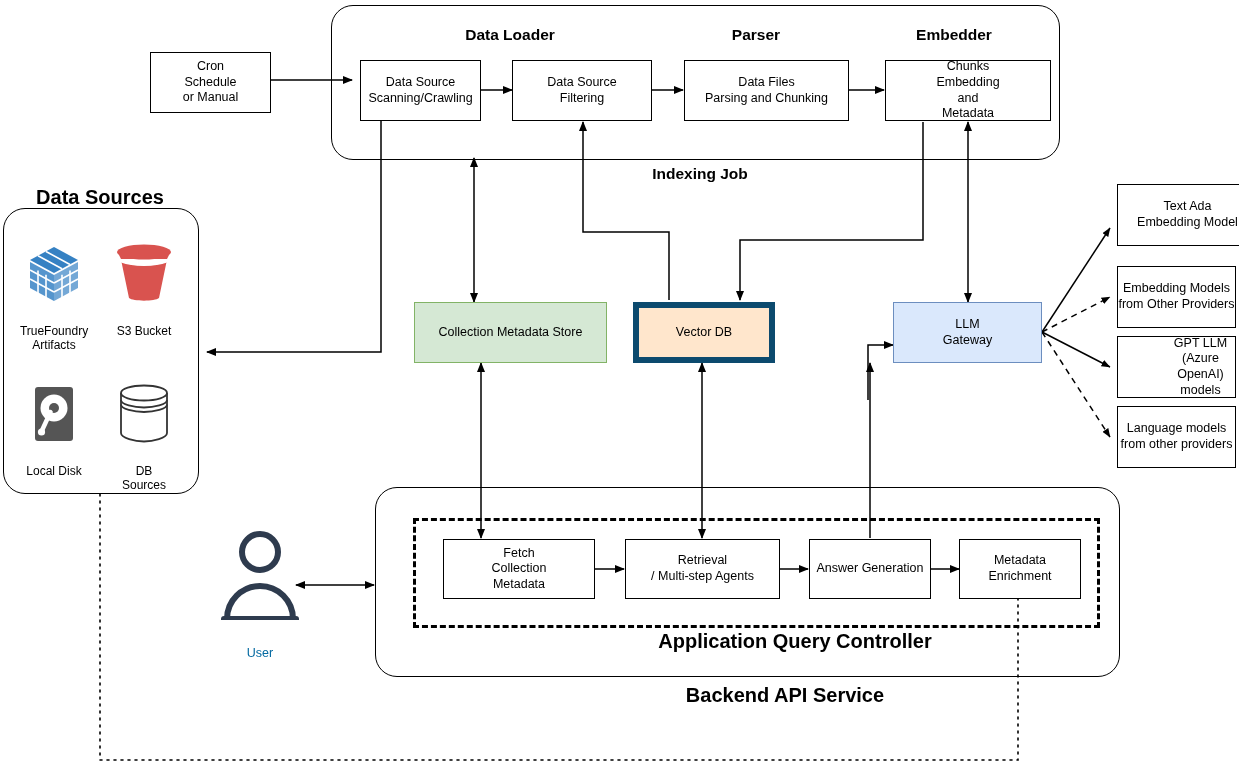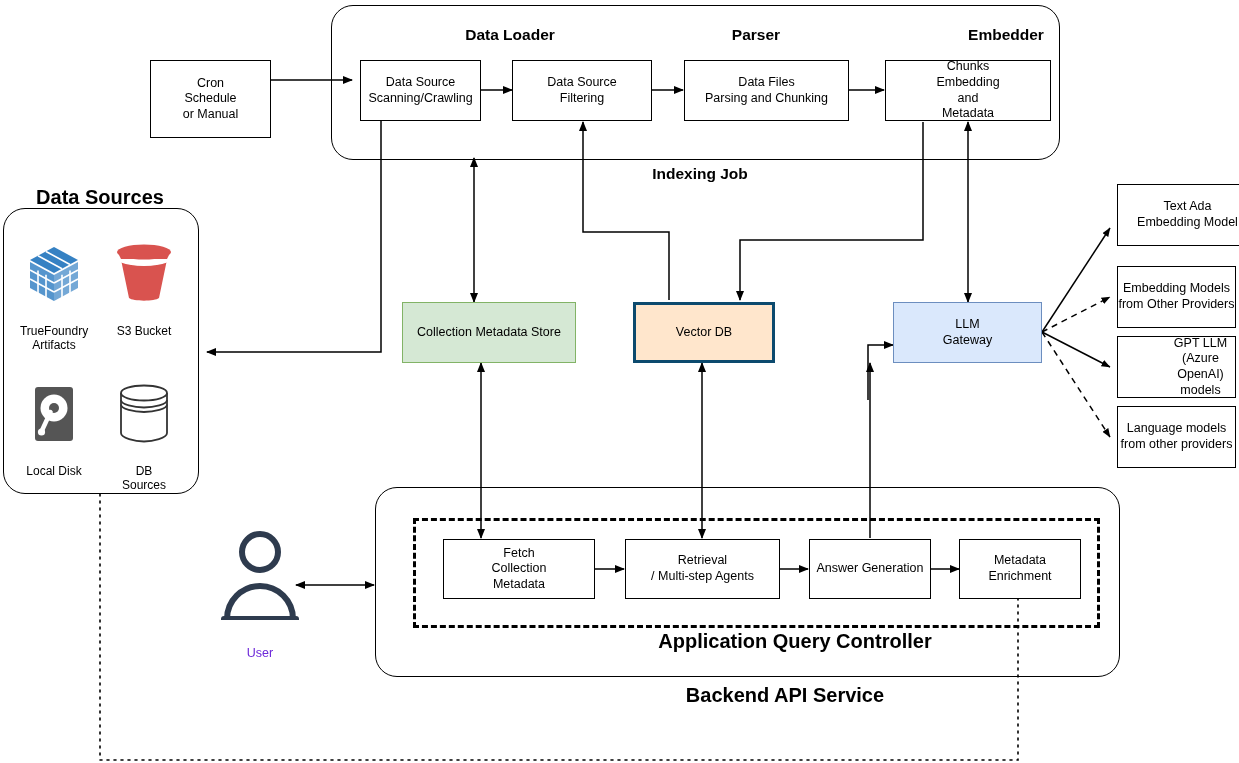--- a/index.html
+++ b/index.html
@@ -36,21 +36,21 @@
     text-align: center;
     font-size: 12.5px;
     line-height: 1.25;
     color: #000000;
     background: #ffffff;
     border: 1px solid #000000;
     white-space: pre-line;
   }
   .node.plain { border: 1px solid #000; }
   .node.green  { background: #d5e8d4; border: 1px solid #82b366; }
-  .node.yellow { background: #ffe6cc; border: 3px solid #0c4a6e; }
+  .node.yellow { background: #ffe6cc; border: 6px solid #0c4a6e; }
   .node.blue   { background: #dae8fc; border: 1px solid #6c8ebf; }
 
   .container-box {
     position: absolute;
     box-sizing: border-box;
     border: 1.6px solid #000000;
     border-radius: 22px;
     background: transparent;
   }
   .dashed-box {
@@ -83,21 +83,21 @@
     display: flex;
     align-items: flex-end;
     justify-content: center;
     margin-bottom: 4px;
   }
   .user-label {
     position: absolute;
     font-size: 12.5px;
     text-align: center;
     width: 80px;
-    color: #6d28d9;
+    color: #0369a1;
   }
 </style>
 </head>
 <body>
 
 <div id="canvas">
 
   <svg class="layer" viewBox="0 0 1239 763">
     <defs>
       <marker id="arw" markerWidth="10" markerHeight="8" refX="9" refY="4" orient="auto" markerUnits="userSpaceOnUse">
@@ -161,23 +161,23 @@
     <g stroke="#000" stroke-width="1.6" fill="none" stroke-dasharray="2,5" stroke-linecap="round">
       <path d="M100,494 L100,760 L1018,760 L1018,598"></path>
     </g>
   </svg>
 
   <div class="container-box" style="left:331px; top:5px; width:729px; height:155px;"></div>
   <div class="grp-title" style="left:600px; top:165px; width:200px;">Indexing Job</div>
 
   <div class="grp-title" style="left:410px; top:26px; width:200px;">Data Loader</div>
   <div class="grp-title" style="left:666px; top:26px; width:180px;">Parser</div>
-  <div class="grp-title" style="left:916px; top:26px; width:180px;text-align:center;">Embedder</div>
-
-  <div class="node plain" style="left:150px; top:60px; width:121px; height:78px;">Cron
+  <div class="grp-title" style="left:864px; top:26px; width:180px;text-align:center;">Embedder</div>
+
+  <div class="node plain" style="left:150px; top:52px; width:121px; height:61px;">Cron
 Schedule
 or Manual</div>
 
   <div class="node plain" style="left:360px; top:60px; width:121px; height:61px;">Data Source
 Scanning/Crawling</div>
 
   <div class="node plain" style="left:512px; top:60px; width:140px; height:61px;">Data Source
 Filtering</div>
 
   <div class="node plain" style="left:684px; top:60px; width:165px; height:61px;">Data Files
@@ -245,21 +245,21 @@
           <ellipse cx="33" cy="10" rx="23" ry="7.5"></ellipse>
           <path d="M10 17 C10 21.5 23 24.5 33 24.5 C43 24.5 56 21.5 56 17"></path>
           <path d="M10 21.5 C10 26 23 29 33 29 C43 29 56 26 56 21.5"></path>
         </g>
       </svg>
     </div>
     <span>DB
 Sources</span>
   </div>
 
-  <div class="node green" style="left:402px; top:302px; width:174px; height:61px;">Collection Metadata Store</div>
+  <div class="node green" style="left:414px; top:302px; width:193px; height:61px;">Collection Metadata Store</div>
 
   <div class="node yellow" style="left:633px; top:302px; width:142px; height:61px;">Vector DB</div>
 
   <div class="node blue" style="left:893px; top:302px; width:149px; height:61px;">LLM
 Gateway</div>
 
   <div class="node plain" style="left:1117px; top:184px; width:141px; height:62px;">Text Ada
 Embedding Model</div>
   <div class="node plain" style="left:1117px; top:266px; width:119px; height:62px;">Embedding Models
 from Other Providers</div>

